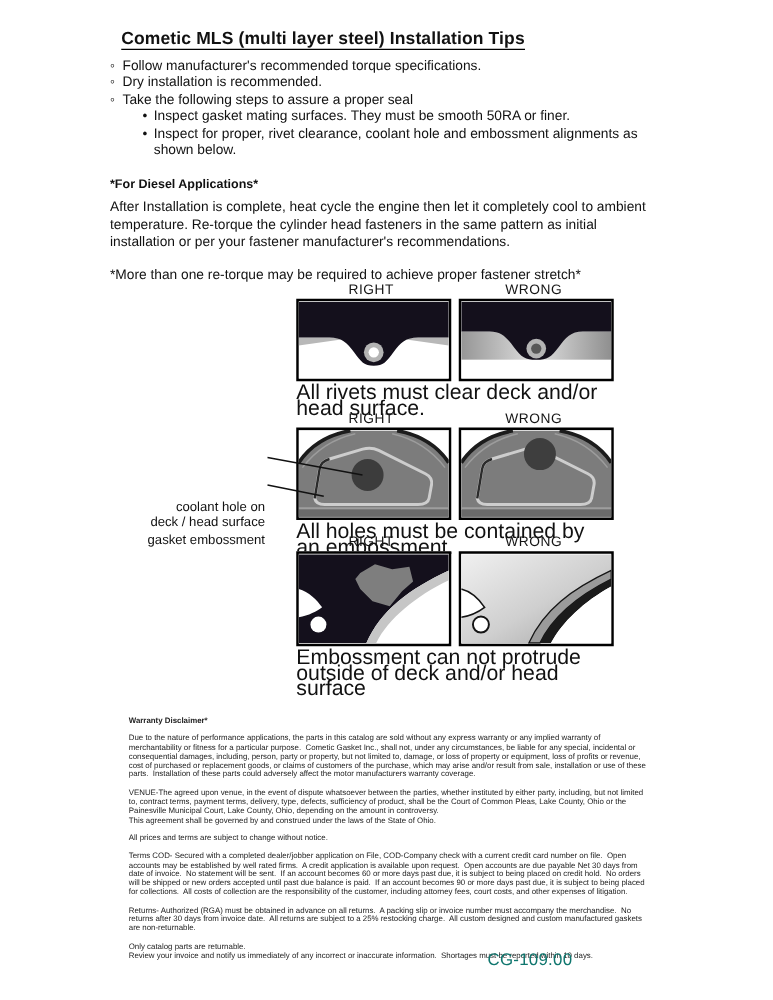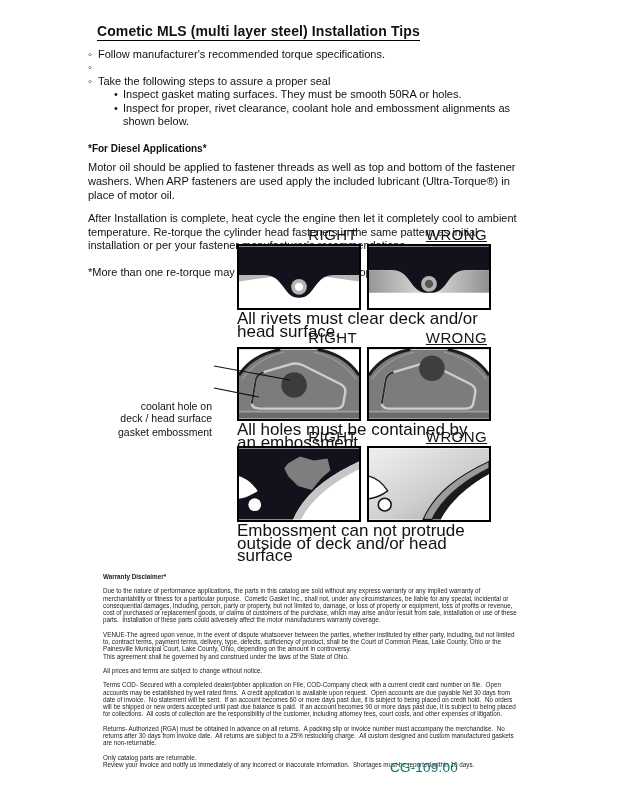--- a/index.html
+++ b/index.html
@@ -18,22 +18,22 @@
   .blist .mk{width:10px;flex:0 0 10px;text-align:left;}
   .blist li.sub{margin-left:26px;}
   .blist li.sub .mk{width:9px;flex:0 0 9px;}
   .diesel-h{font-size:10px;font-weight:bold;margin:15px 0 7px 0;}
   .para{font-size:11px;line-height:13.6px;margin:0 0 10px 0;}
   .para.last{margin-top:13px;}
 
   
   .dgrow{position:absolute;left:237px;width:260px;}
   .dgrow .labels{display:flex;width:250px;}
-  .dgrow .labels div{width:120px;text-align:right;font-size:15px;letter-spacing:.4px;color:#151515;}
-  .dgrow .labels div + div{margin-left:10px;text-decoration:underline;}
+  .dgrow .labels div{width:120px;text-align:center;font-size:11px;letter-spacing:.4px;color:#151515;}
+  .dgrow .labels div + div{margin-left:10px;}
   .boxes{display:flex;margin-top:1px;}
   .dbox{width:120px;border:2px solid #000;background:#fff;line-height:0;}
   .dbox + .dbox{margin-left:6px;}
   .dbox svg{width:100%;height:100%;}
   .dcaption{font-size:17px;line-height:12.6px;margin-top:3px;width:250px;color:#111;}
   .callout{position:absolute;text-align:right;font-size:10.5px;line-height:11.5px;color:#111;margin-top:46px;}
   #callout-lines{position:absolute;left:0;top:0;pointer-events:none;}
 
   .disclaimer{position:absolute;left:103px;top:573px;width:414px;font-size:6.3px;line-height:7.3px;color:#222;}
   .disclaimer .dh{font-weight:bold;margin-bottom:7px;}
@@ -49,37 +49,37 @@
   <div class="content">
     <h1 class="doc-title">Cometic MLS (multi layer steel) Installation Tips</h1>
 
     <ul class="blist">
       <li>
         <span class="mk">◦</span>
         <span>Follow manufacturer's recommended torque specifications.</span>
       </li>
       <li>
         <span class="mk">◦</span>
+        <span>Dry installation is recommended.</span>
       </li>
       <li>
         <span class="mk">◦</span>
         <span>Take the following steps to assure a proper seal</span>
       </li>
       <li class="sub">
         <span class="mk">•</span>
-        <span>Inspect gasket mating surfaces.  They must be smooth 50RA or holes.</span>
+        <span>Inspect gasket mating surfaces.  They must be smooth 50RA or finer.</span>
       </li>
       <li class="sub">
         <span class="mk">•</span>
         <span>Inspect for proper, rivet clearance, coolant hole and embossment alignments as shown below.</span>
       </li>
     </ul>
 
     <div class="diesel-h">*For Diesel Applications*</div>
-    <p class="para">Motor oil should be applied to fastener threads as well as top and bottom of the fastener washers. When ARP fasteners are used apply the included lubricant (Ultra-Torque®) in place of motor oil.</p>
     <p class="para">After Installation is complete, heat cycle the engine then let it completely cool to ambient temperature. Re-torque the cylinder head fasteners in the same pattern as initial installation or per your fastener manufacturer's recommendations.</p>
     <p class="para last">*More than one re-torque may be required to achieve proper fastener stretch*</p>
   </div>
 
   <div class="dgrow" style="top:226px;">
     <div class="labels">
       <div>RIGHT</div>
       <div>WRONG</div>
     </div>
     <div class="boxes">

